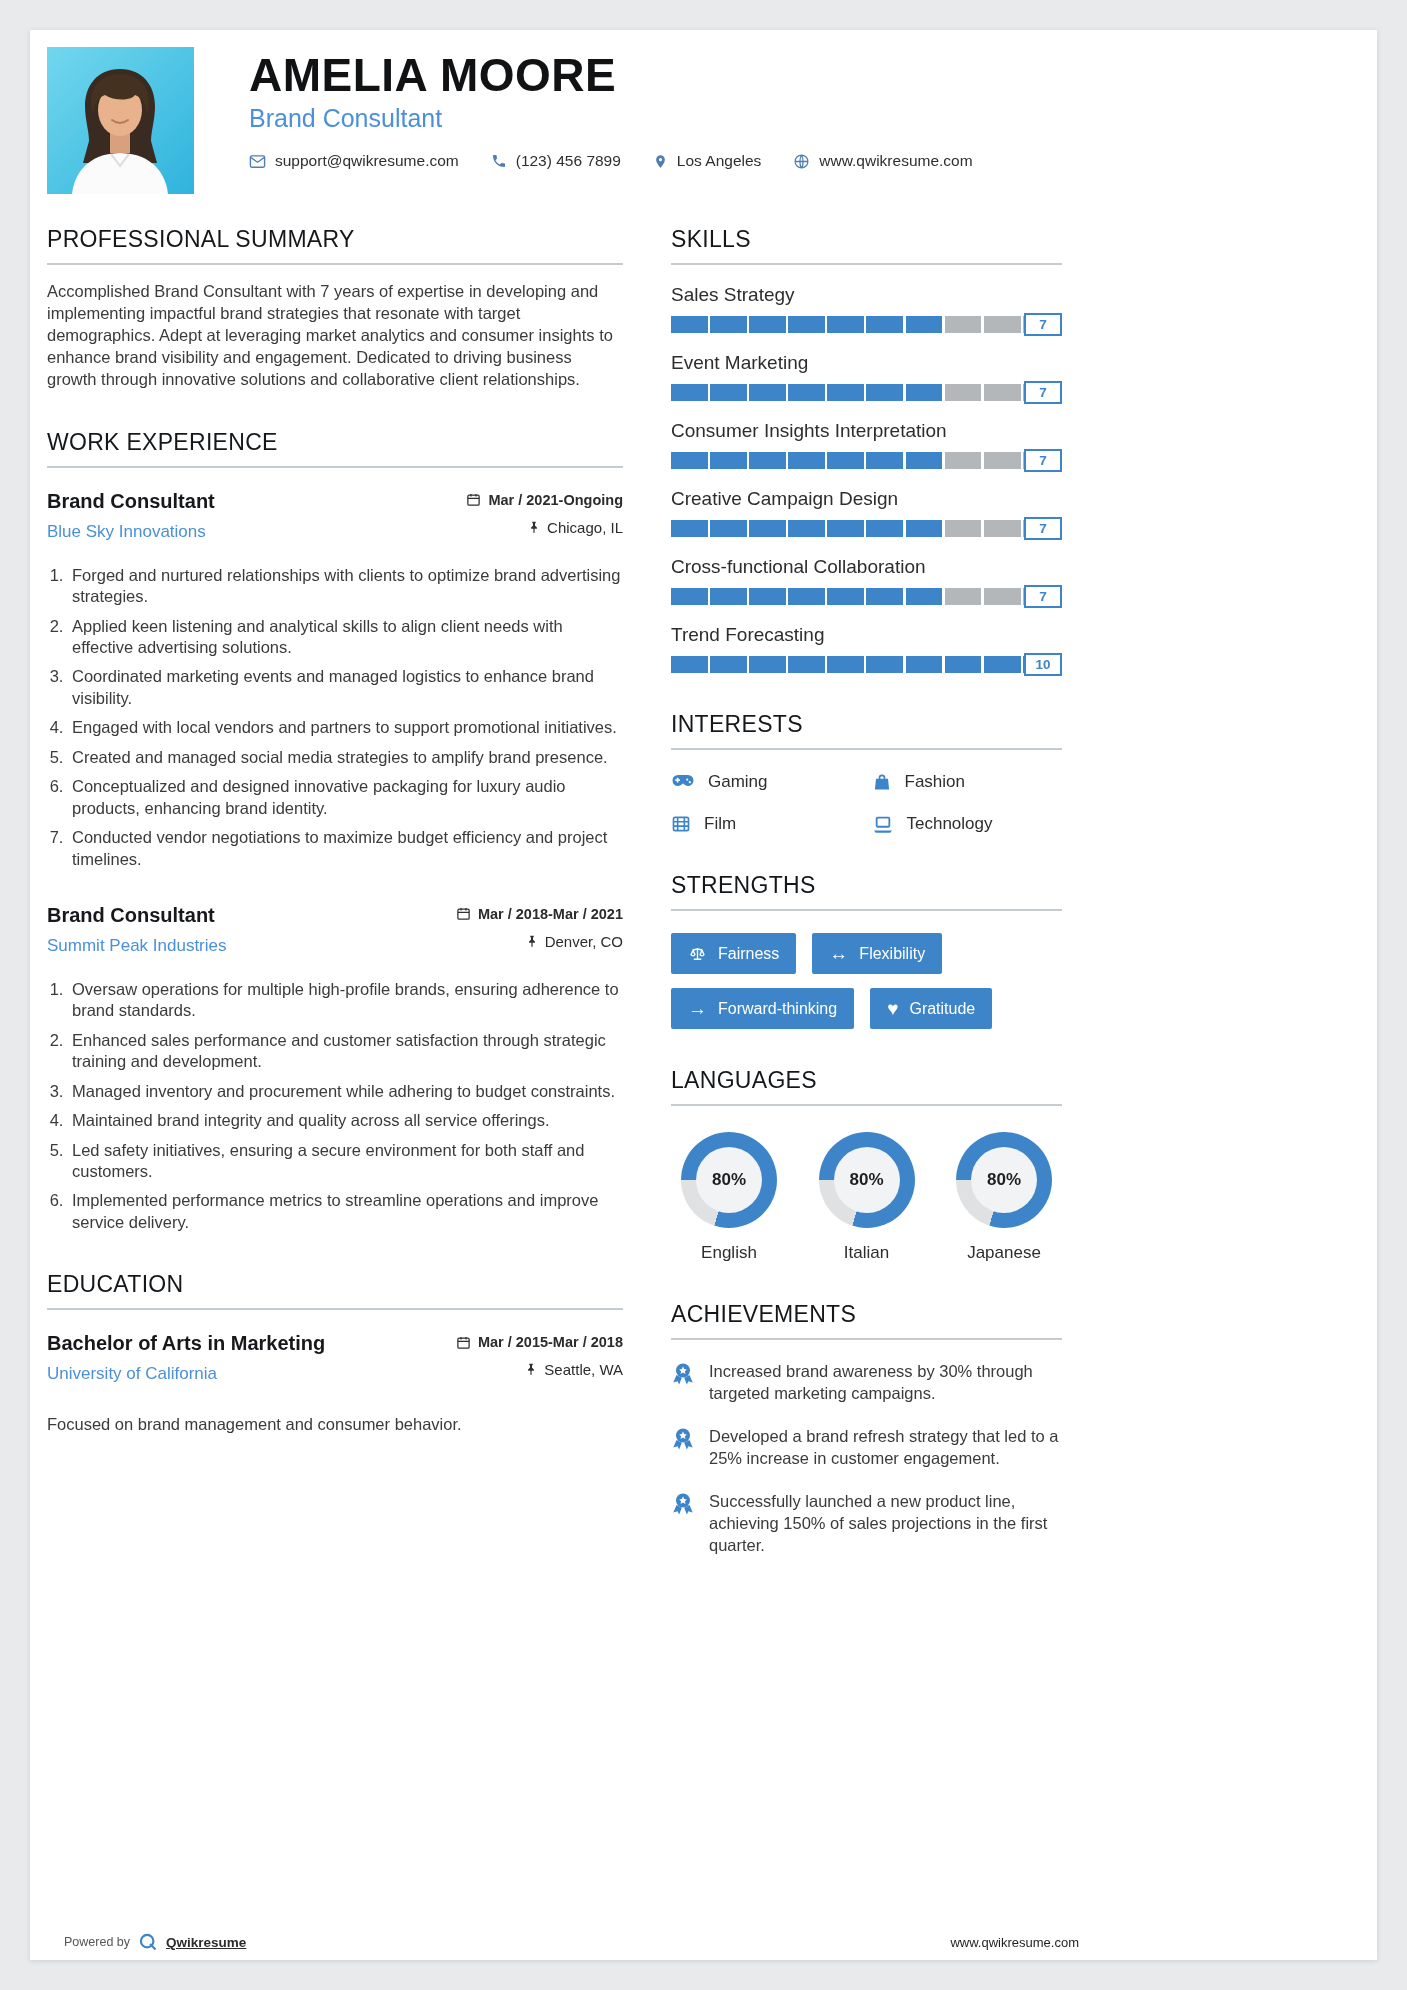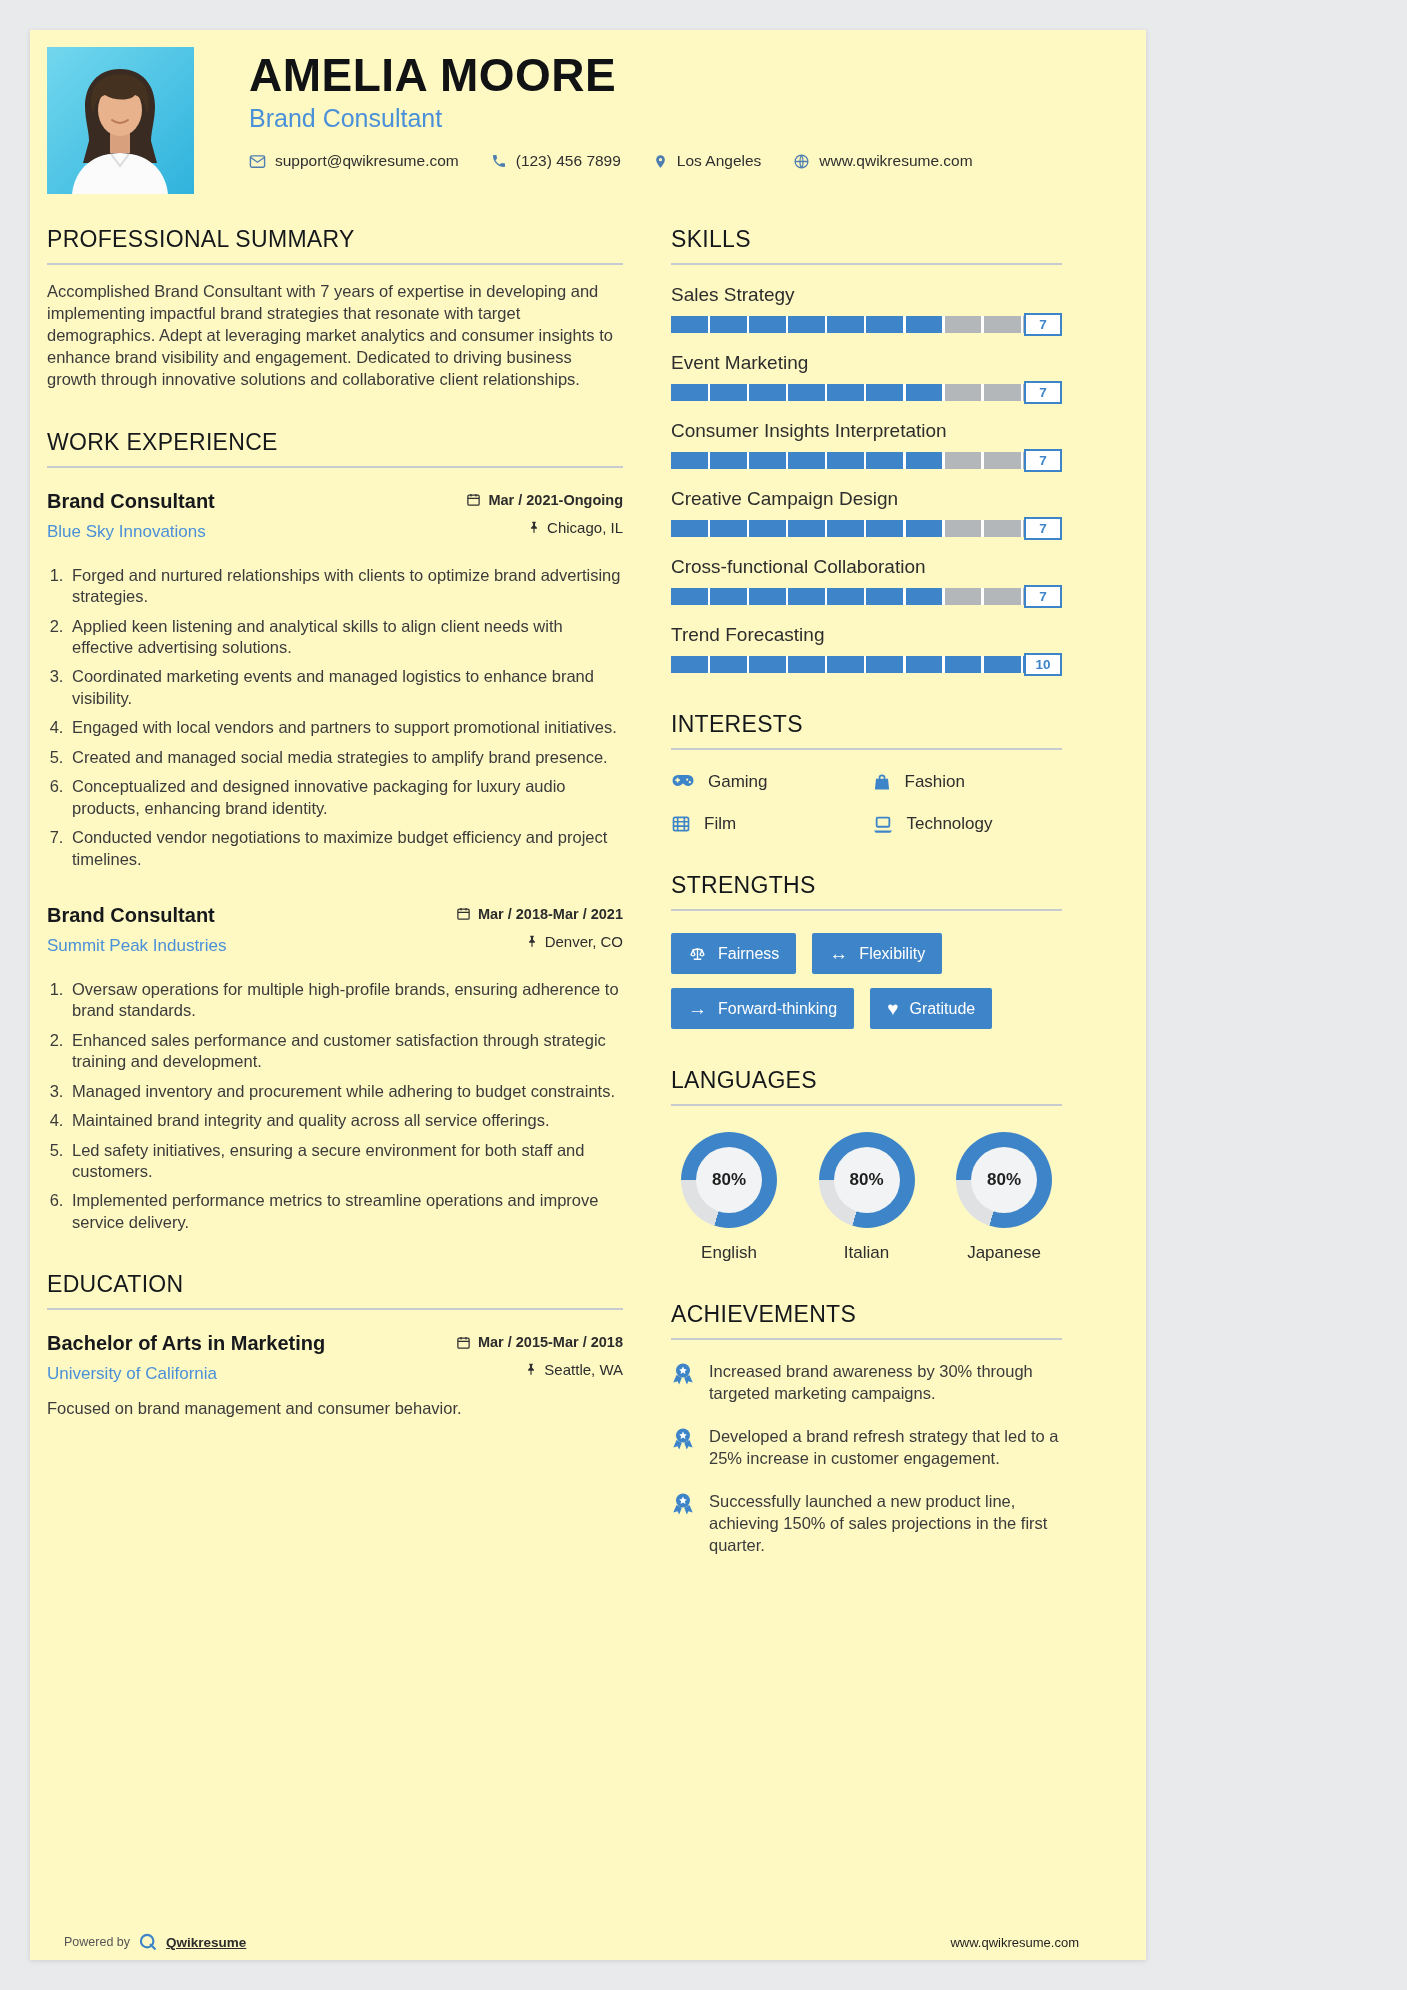--- a/index.html
+++ b/index.html
@@ -6,22 +6,22 @@
   html, body { width: 1407px; height: 1990px; }
   body {
     position: relative;
     background: #e9eaec;
     font-family: "Liberation Sans", "DejaVu Sans", sans-serif;
     color: #3b3b3b;
   }
   .page {
     position: absolute;
     left: 30px; top: 30px;
-    width: 1116px; height: 1930px;
-    background: #fef9c3;
+    width: 1347px; height: 1930px;
+    background: #ffffff;
     box-shadow: 0 1px 5px rgba(0,0,0,.12);
   }
   .content { padding: 17px 0 0 17px; width: 1032px; }
 
   
   .header { display: flex; }
   .photo { width: 147px; height: 147px; flex: none; overflow: hidden; }
   .header-info { margin-left: 55px; padding-top: 4px; }
   .name { font-size: 46px; font-weight: 800; color: #101214; letter-spacing: .5px; line-height: 1.05; }
   .subtitle { font-size: 25px; color: #4a90d9; margin-top: 5px; }
@@ -45,21 +45,21 @@
   .job { margin-top: 22px; }
   .job + .job { margin-top: 34px; }
   .job-head { display: flex; justify-content: space-between; align-items: flex-start; }
   .job-title { font-size: 20px; font-weight: 700; color: #16181b; }
   .job-company { font-size: 17px; color: #4a90d9; margin-top: 9px; }
   .job-right { text-align: right; flex: none; padding-top: 2px; }
   .job-dates { display: flex; align-items: center; justify-content: flex-end; gap: 7px; font-size: 14.5px; font-weight: 700; color: #2c2c2c; }
   .job-loc { display: flex; align-items: center; justify-content: flex-end; gap: 6px; margin-top: 11px; font-size: 15px; color: #2c2c2c; }
   ol.bullets { margin-top: 23px; padding-left: 21px; }
   ol.bullets li { font-size: 16.5px; line-height: 1.3; color: #3b3b3b; margin-bottom: 8px; padding-left: 4px; }
-  .edu-desc { margin-top: 14px; }
+  .edu-desc { margin-top: 30px; }
 
   
   .skill { margin-top: 19px; }
   .skill-name { font-size: 19px; color: #2d2d2d; margin-bottom: 10px; }
   .bar { position: relative; height: 17px; background: #b4b7ba; }
   .bar-fill { position: absolute; left: 0; top: 0; bottom: 0; background: #3d85c8; }
   .bar-ticks {
     position: absolute; inset: 0;
     background: repeating-linear-gradient(90deg, transparent 0px, transparent 36.7px, #ffffff 36.7px, #ffffff 39.1px);
   }

